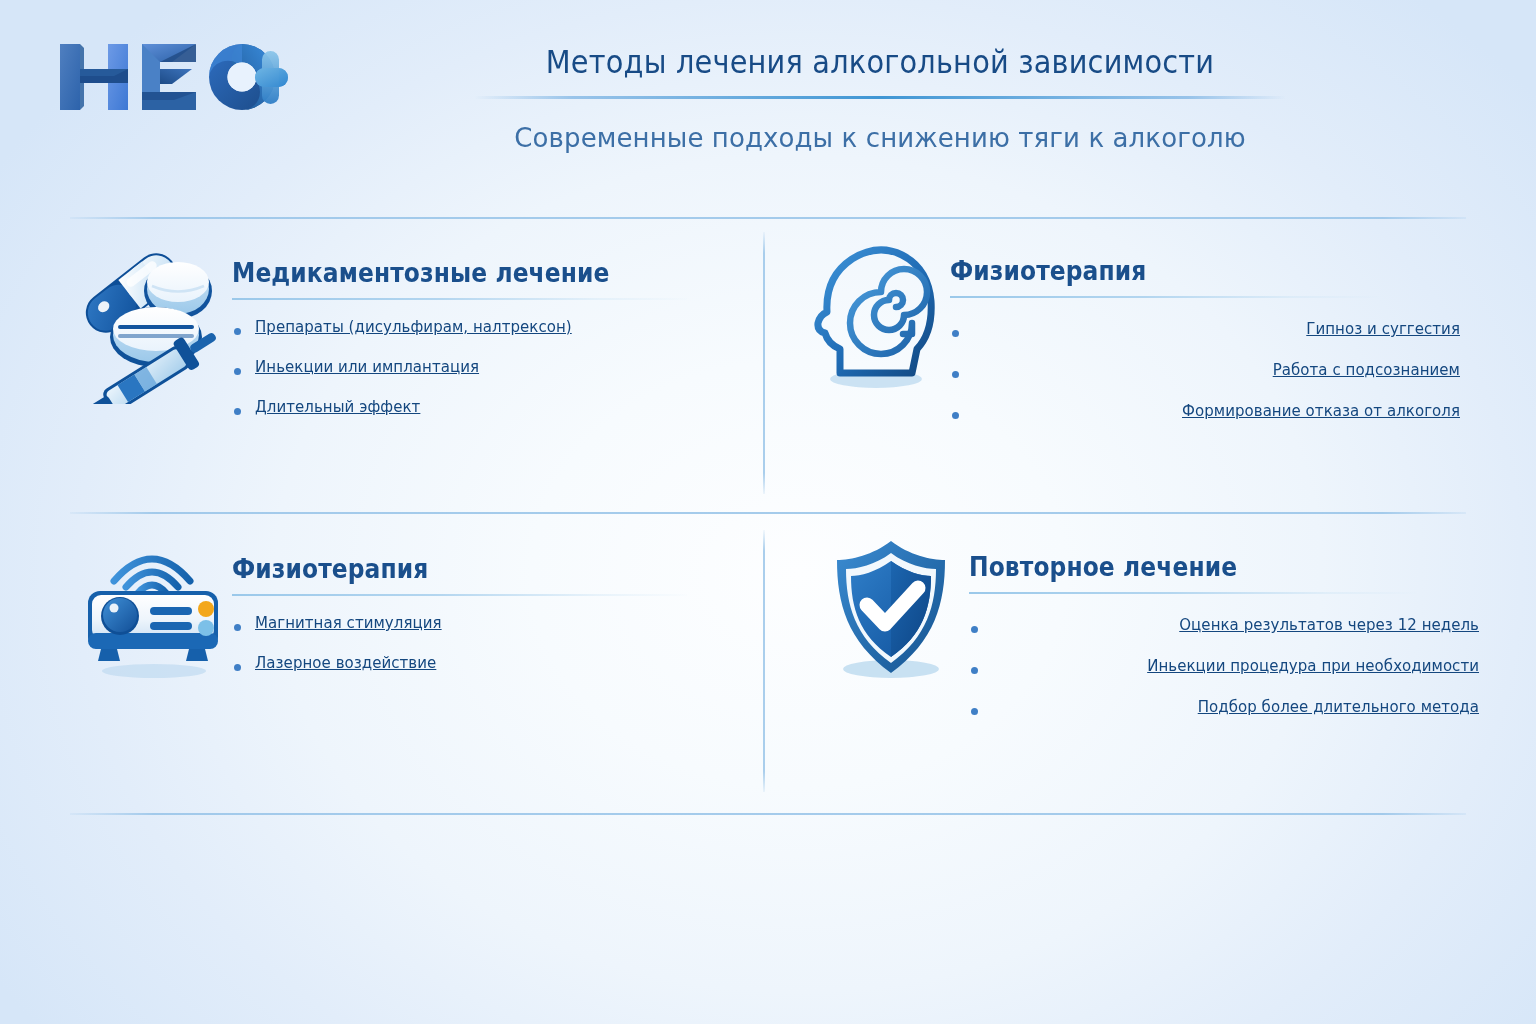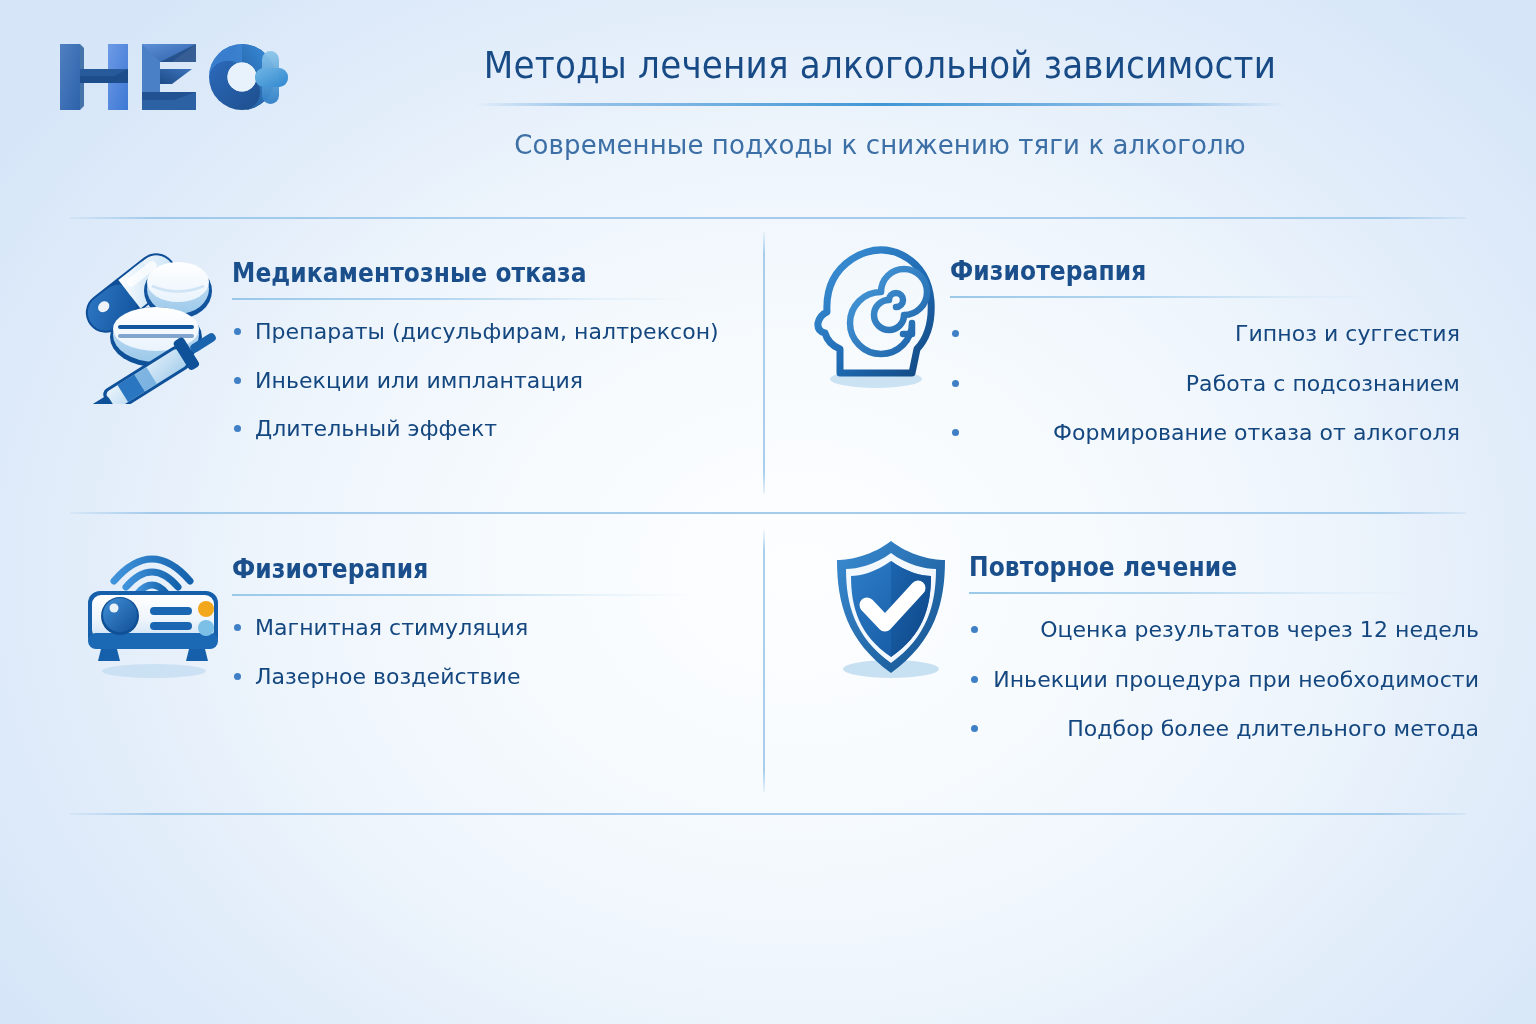--- a/index.html
+++ b/index.html
@@ -44,21 +44,21 @@
   }
 
   .title-block {
     position: absolute;
     left: 300px;
     top: 44px;
     width: 1160px;
     text-align: center;
   }
   .main-title {
-    font-size: 38px;
+    font-size: 32px;
     font-weight: 400;
     letter-spacing: 0.2px;
     color: #184b86;
     line-height: 1.14;
     white-space: nowrap;
     font-family: "DejaVu Sans", "Liberation Sans", sans-serif;
     font-stretch: condensed;
   }
   .title-rule {
     margin: 16px auto 0;
@@ -165,27 +165,28 @@
   .card.c4 .card-rule { width: 448px; }
 
   .bullets {
     list-style: none;
     margin: 0;
     padding: 18px 0 0 0;
   }
   .bullets li {
     position: relative;
     padding-left: 23px;
-    font-size: 22px;
+    font-size: 15px;
     line-height: 1.25;
     color: #14477f;
     margin-bottom: 21px;
     letter-spacing: 0.05px;
     font-family: "DejaVu Sans", "Liberation Sans", sans-serif;
     white-space: nowrap;
+    text-decoration: underline;
   }
   .bullets li:last-child { margin-bottom: 0; }
   .bullets li::before {
     content: "";
     position: absolute;
     left: 2px;
     top: 10px;
     width: 7px;
     height: 7px;
     border-radius: 50%;
@@ -337,21 +338,21 @@
             <rect x="44" y="123" width="20" height="20" fill="#2a76c1"></rect>
             <rect x="64" y="123" width="14" height="20" fill="#6aa8dc" opacity="0.8"></rect>
             <rect x="113" y="116" width="12" height="34" rx="4" fill="#0f5199"></rect>
             <rect x="125" y="128" width="28" height="9" rx="4" fill="#1a63ad"></rect>
             <rect x="10" y="126" width="20" height="14" rx="4" fill="#0f5199"></rect>
             <rect x="-16" y="130" width="28" height="6" rx="3" fill="#1a63ad"></rect>
           </g>
         </svg>
       </div>
       <div class="card-body">
-        <div class="card-title">Медикаментозные отказа</div>
+        <div class="card-title">Медикаментозные лечение</div>
         <div class="card-rule"></div>
         <ul class="bullets">
           <li>Препараты (дисульфирам, налтрексон)</li>
           <li>Иньекции или имплантация</li>
           <li>Длительный эффект</li>
         </ul>
       </div>
     </div>
 
     <div class="card c2">

